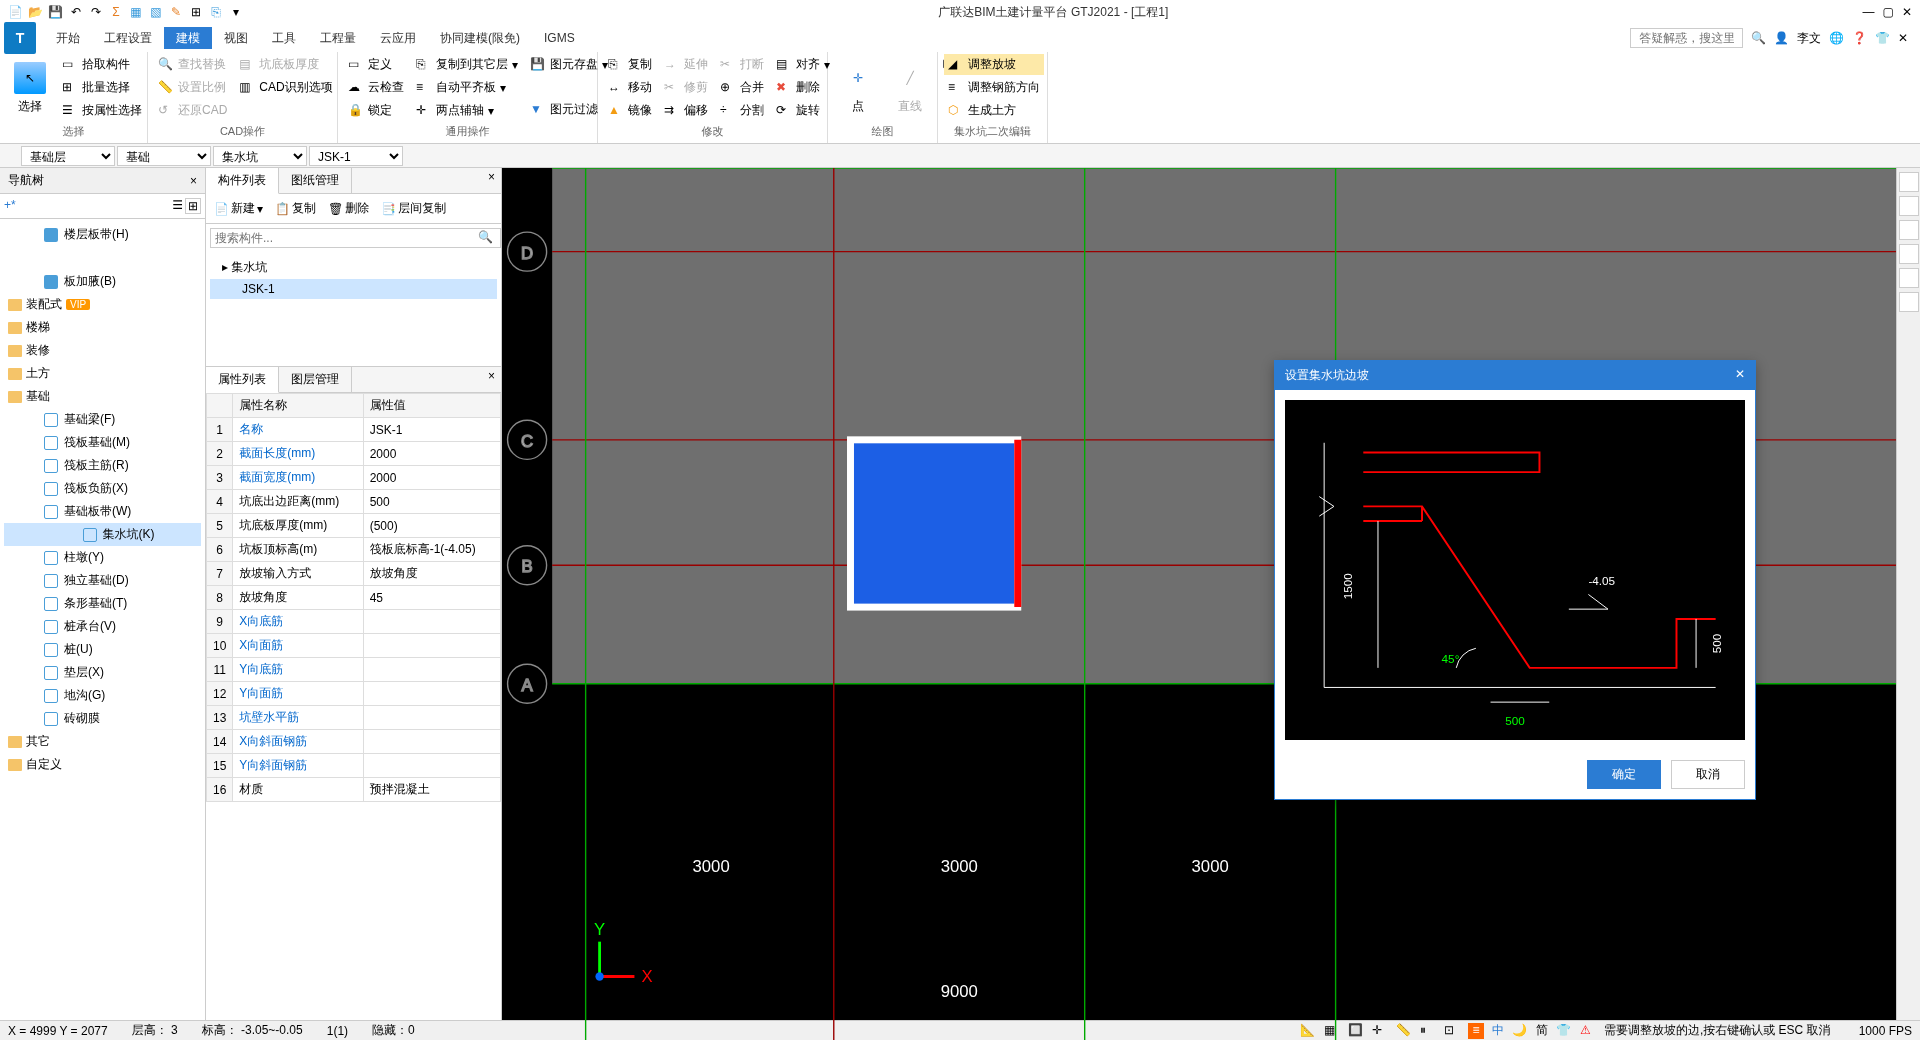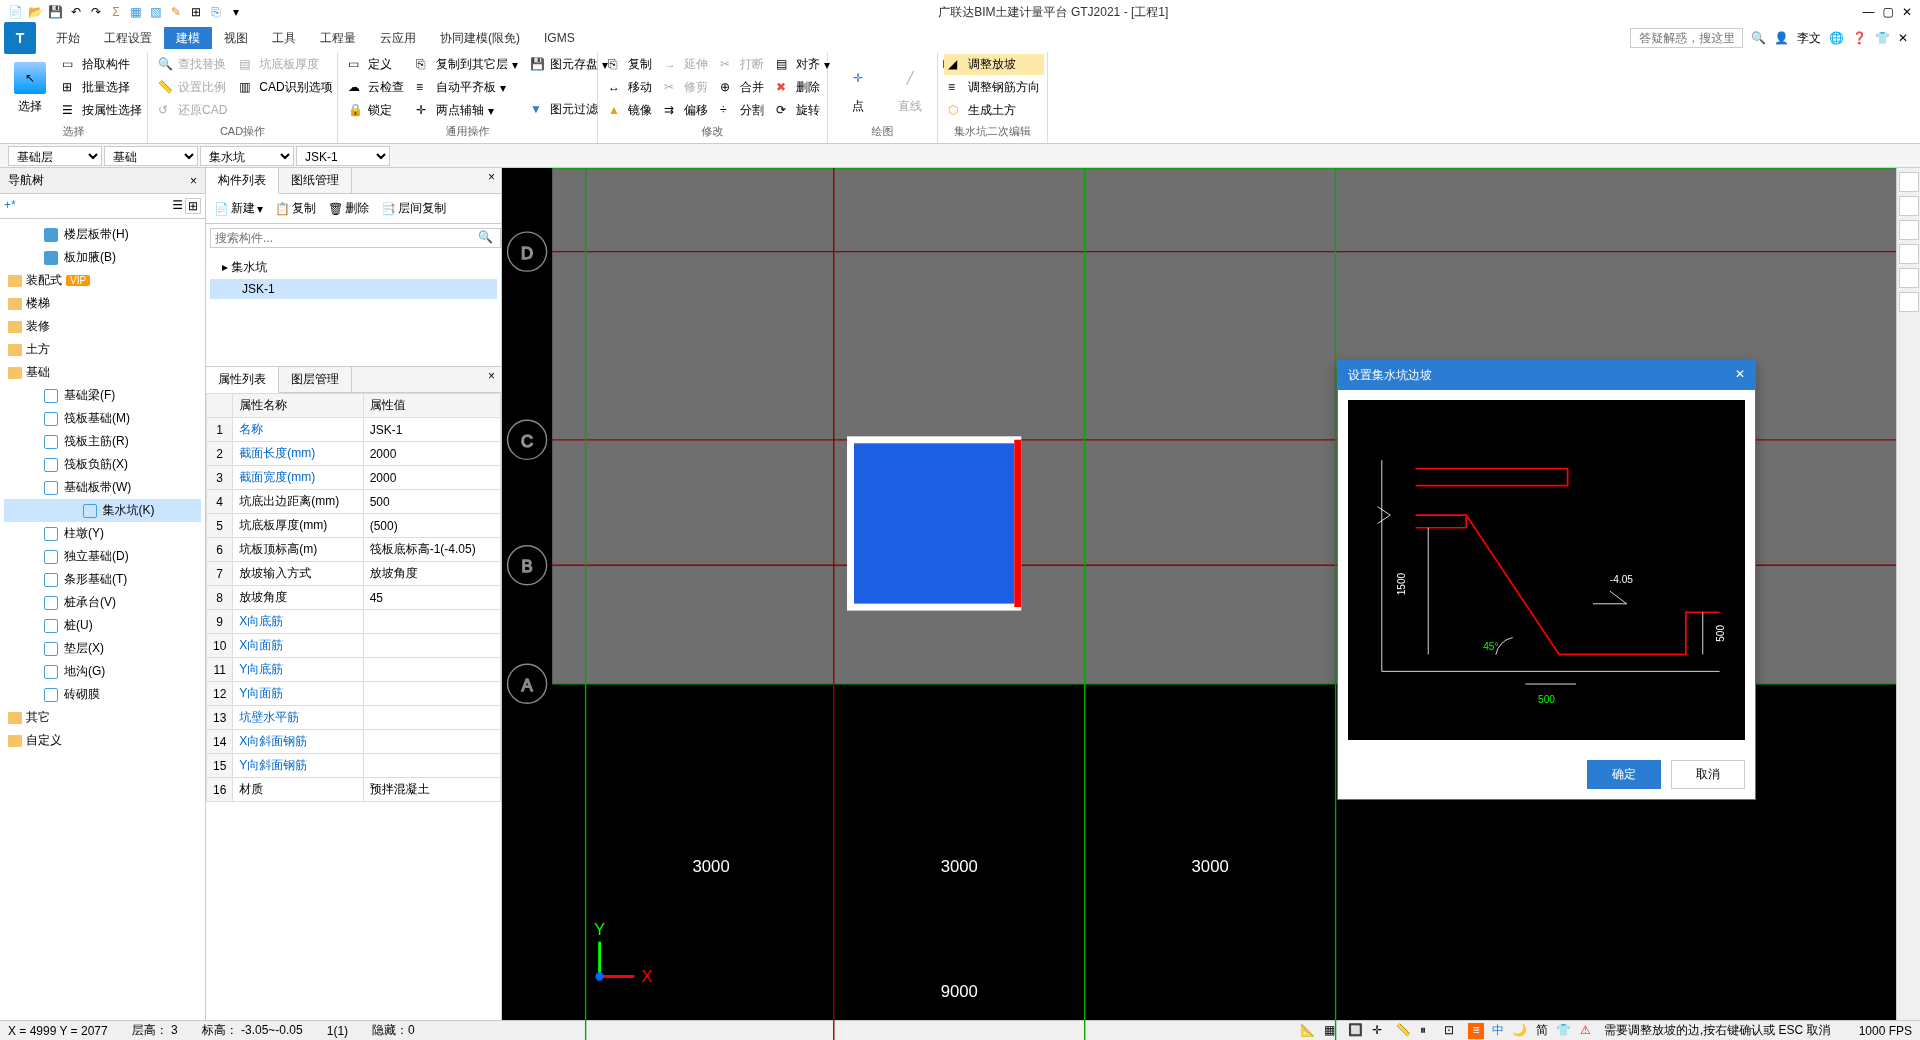--- a/index.html
+++ b/index.html
@@ -25,21 +25,21 @@
     .ribbon-group-content { flex: 1; display: flex; gap: 4px; }
     .ribbon-group-title { text-align: center; font-size: 11px; color: #666; padding: 2px; }
     .ribbon-col { display: flex; flex-direction: column; gap: 2px; }
     .ribbon-btn { display: flex; align-items: center; gap: 4px; padding: 2px 4px; cursor: pointer; white-space: nowrap; }
     .ribbon-btn.disabled { color: #aaa; cursor: default; }
     .ribbon-btn-large { flex-direction: column; justify-content: center; padding: 4px 8px; }
     .ribbon-icon { width: 16px; height: 16px; display: inline-block; }
     .ribbon-icon-lg { width: 32px; height: 32px; }
     
     
-    .layer-bar { display: flex; height: 24px; background: #f5f5f5; border-bottom: 1px solid #ccc; align-items: center; padding: 0 8px; gap: 2px; }
+    .layer-bar { display: flex; height: 24px; background: #f5f5f5; border-bottom: 1px solid #ccc; align-items: center; padding: 0 21px; gap: 2px; }
     .layer-select { border: 1px solid #ccc; padding: 2px 4px; background: #fff; height: 20px; }
     
     
     .main { display: flex; height: calc(100vh - 24px - 28px - 92px - 24px - 20px); }
     
     
     .nav-panel { width: 206px; display: flex; flex-direction: column; background: #fff; border-right: 1px solid #ccc; }
     .panel-title { background: #f0f0f0; padding: 4px 8px; border-bottom: 1px solid #ccc; display: flex; align-items: center; }
     .panel-title-icons { margin-left: auto; display: flex; gap: 4px; }
     .panel-toolbar { padding: 4px; border-bottom: 1px solid #ccc; display: flex; gap: 2px; }
@@ -70,21 +70,21 @@
     .prop-table th { background: #f5f5f5; font-weight: normal; }
     .prop-link { color: #0066cc; }
     .prop-footer { padding: 4px; border-top: 1px solid #ccc; text-align: center; }
     .foot-btn { padding: 4px 16px; cursor: pointer; background: #f0f0f0; border: 1px solid #ccc; display: inline-block; }
     
     
     .viewport { flex: 1; position: relative; background: #000; }
     .viewport-inner { position: absolute; inset: 0; }
     
     
-    .dialog { position: absolute; top: 192px; right: 140px; width: 419px; background: #fff; border: 1px solid #2b7cd3; box-shadow: 0 4px 12px rgba(0,0,0,0.3); }
+    .dialog { position: absolute; top: 192px; right: 140px; width: 482px; background: #fff; border: 1px solid #2b7cd3; box-shadow: 0 4px 12px rgba(0,0,0,0.3); }
     .dialog-title { background: #2b7cd3; color: #fff; padding: 6px 10px; display: flex; }
     .dialog-close { margin-left: auto; cursor: pointer; }
     .dialog-body { padding: 10px; background: #fff; }
     .dialog-svg-area { background: #000; height: 340px; position: relative; }
     .dialog-buttons { padding: 10px; display: flex; justify-content: flex-end; gap: 10px; }
     .dlg-btn { padding: 5px 24px; border: 1px solid #ccc; cursor: pointer; background: #fff; }
     .dlg-btn.primary { background: #2b7cd3; color: #fff; border-color: #2b7cd3; }
     
     
     .right-toolbar { width: 24px; background: #f0f0f0; display: flex; flex-direction: column; gap: 4px; padding: 4px 2px; border-left: 1px solid #ccc; }
@@ -338,21 +338,21 @@
         <span>×</span>
       </div>
     </div>
     <div class="panel-toolbar">
       <span style="color:#2b7cd3">+*</span>
       <span style="margin-left:auto">☰</span>
       <span style="border:1px solid #ccc;padding:0 2px">⊞</span>
     </div>
     <div class="nav-tree" id="nav-tree">
         <div class="tree-item" style="padding-left: 40px;"><span class="tree-leaf-icon" style="background:#4a9ed8;border-radius:2px"></span>楼层板带(H)</div>
-        <div class="tree-item" style="padding-left: 40px;"><span class="tree-leaf-icon" style="background:#4a9ed8;border-radius:2px"></span>板加腋(B)</div>
+        <div class="tree-item" style="padding-left: 40px; margin-top: 24px;"><span class="tree-leaf-icon" style="background:#4a9ed8;border-radius:2px"></span>板加腋(B)</div>
         <div class="tree-cat"><span class="folder-icon"></span>装配式 <span class="vip-badge">VIP</span></div>
         <div class="tree-cat"><span class="folder-icon"></span>楼梯</div>
         <div class="tree-cat"><span class="folder-icon"></span>装修</div>
         <div class="tree-cat"><span class="folder-icon"></span>土方</div>
         <div class="tree-cat"><span class="folder-icon"></span>基础</div>
         <div class="tree-item" style="padding-left: 40px;"><span class="tree-leaf-icon" style="border:1px solid #4a9ed8;border-radius:2px"></span>基础梁(F)</div>
         <div class="tree-item" style="padding-left: 40px;"><span class="tree-leaf-icon" style="border:1px solid #4a9ed8;border-radius:2px"></span>筏板基础(M)</div>
         <div class="tree-item" style="padding-left: 40px;"><span class="tree-leaf-icon" style="border:1px solid #4a9ed8;border-radius:2px"></span>筏板主筋(R)</div>
         <div class="tree-item" style="padding-left: 40px;"><span class="tree-leaf-icon" style="border:1px solid #4a9ed8;border-radius:2px"></span>筏板负筋(X)</div>
         <div class="tree-item" style="padding-left: 40px;"><span class="tree-leaf-icon" style="border:1px solid #4a9ed8;border-radius:2px"></span>基础板带(W)</div>

